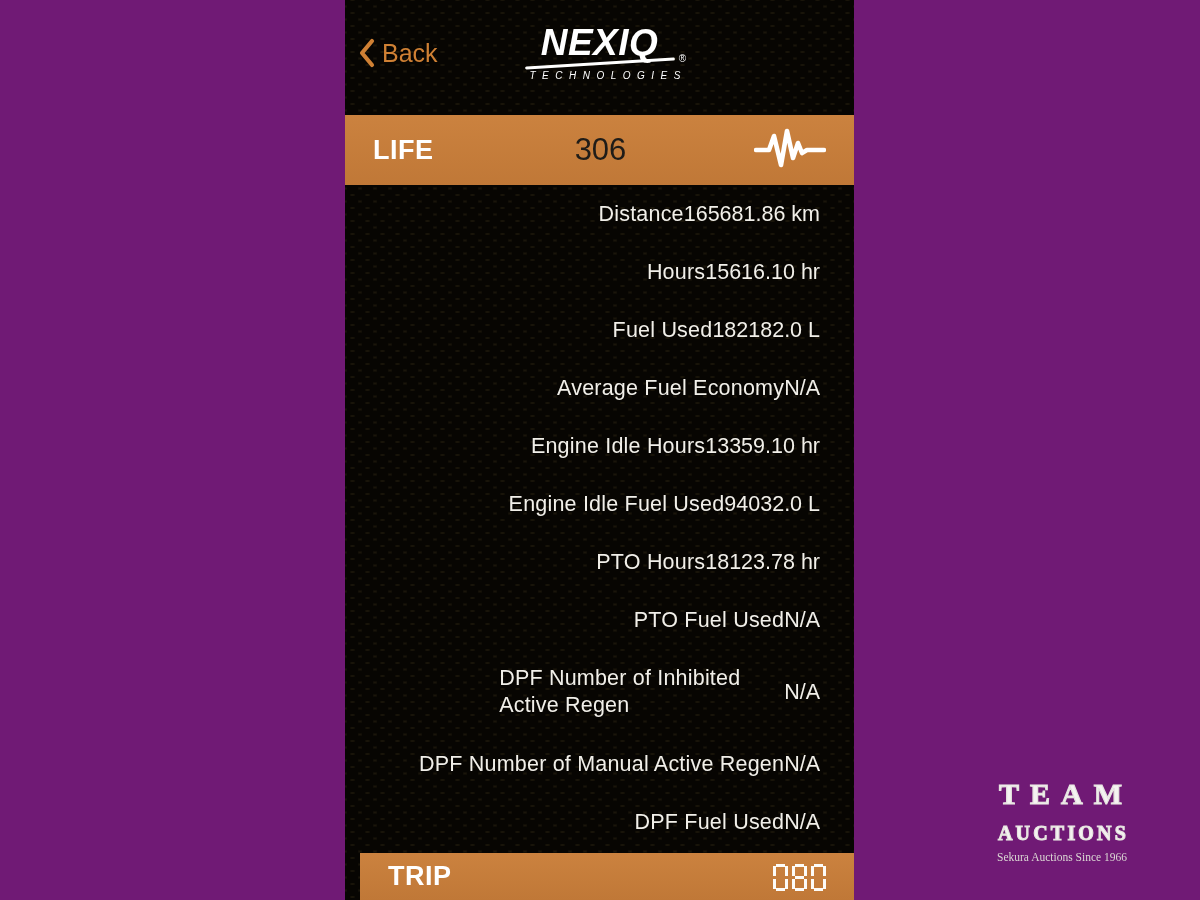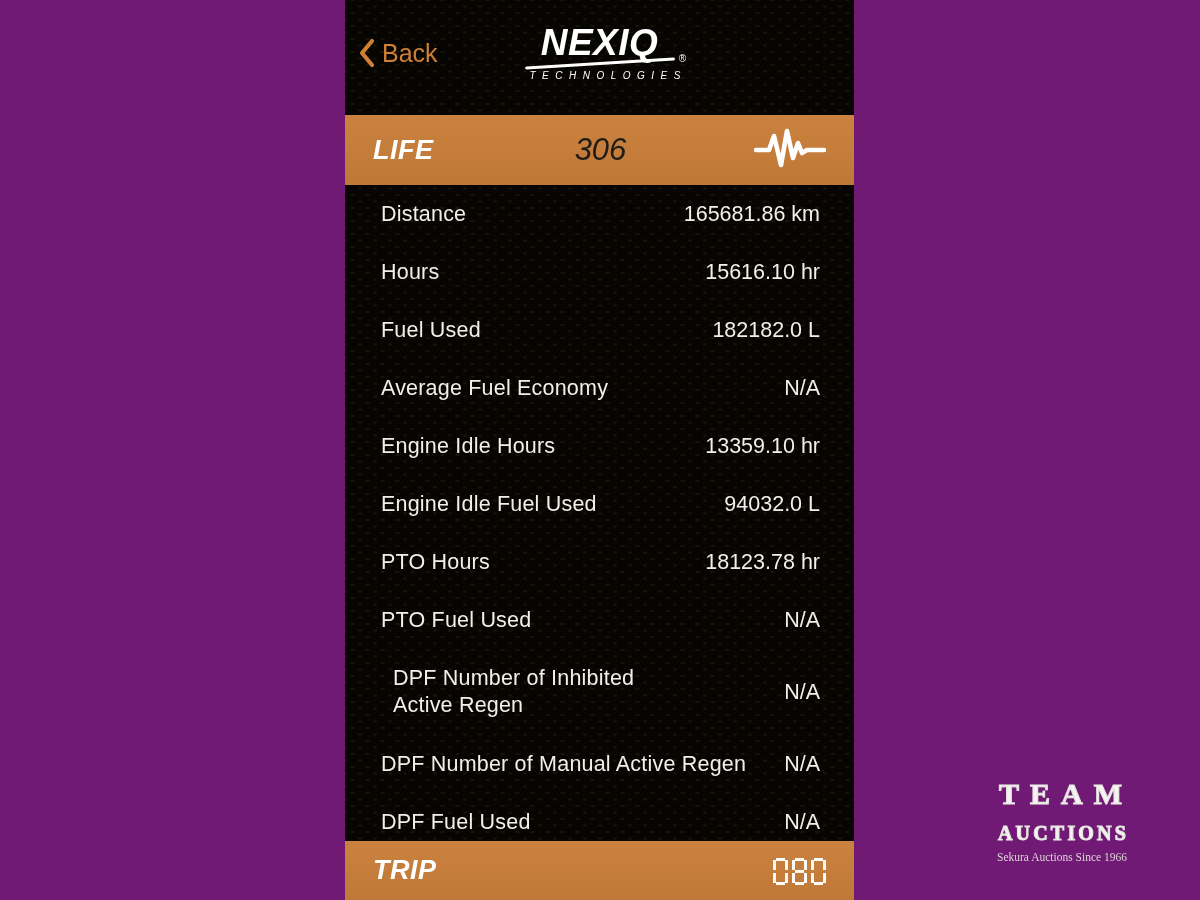--- a/index.html
+++ b/index.html
@@ -31,39 +31,39 @@
                 font-style:italic; letter-spacing:0.5px; line-height:1; }
   .brand-reg1 { position:absolute; right:-12px; bottom:-3px; font-size:10px; font-style:normal;
                 font-weight:normal; color:#fff; }
   .brand-swoosh { height:3px; background:#ffffff; border-radius:2px;
                   transform:rotate(-3.5deg); margin:1px 0 5px; }
   .brand-sub { color:#ffffff; font-size:10px; font-style:italic; letter-spacing:6.5px;
                padding-left:5px; white-space:nowrap; }
 
   
   .section-bar { background:linear-gradient(#cb823f,#c07837); display:flex;
-                 align-items:center; padding:0 28px;font-style:italic; }
+                 align-items:center; padding:0 28px; }
   .life-bar { height:70px; }
   .bar-title { color:#ffffff; font-size:27px; font-weight:bold; letter-spacing:0.5px; }
   .life-title { width:130px; }
   .life-value { flex:1; text-align:center; color:#1f1c18; font-size:31px;
                 transform:translateX(-28px); }
   .pulse-icon { width:72px; }
 
   
   .rows { }
-  .data-row { height:58px; display:flex; align-items:center; justify-content:space-between;
+  .data-row { height:58px; display:flex; align-items:center; justify-content:flex-end;
               padding:0 34px 0 36px; }
   .data-row.two-line { height:86px;margin-left:12px; }
   .row-label { color:#f1efe9; font-size:21.5px; letter-spacing:0.2px; }
   .two-line .row-label { width:285px; line-height:1.27; }
   .row-value { color:#f1efe9; font-size:21.5px; white-space:nowrap; }
 
   
-  .trip-bar { position:absolute; left:0; right:0; bottom:0; height:59px;
+  .trip-bar { position:absolute; left:15px; right:0; bottom:0; height:47px;
               justify-content:space-between; }
   .trip-title { font-size:27px; }
 
   
   .lcd { display:flex; gap:4px; align-items:center; padding-top:2px; }
   .lcd-digit { position:relative; width:15px; height:27px; display:inline-block; }
   .seg { position:absolute; background:#fdfbf7; display:block; }
   .seg-a { left:3px; right:3px; top:0; height:3.4px; }
   .seg-d { left:3px; right:3px; bottom:0; height:3.4px; }
   .seg-g { left:3px; right:3px; top:11.8px; height:3.4px; }

